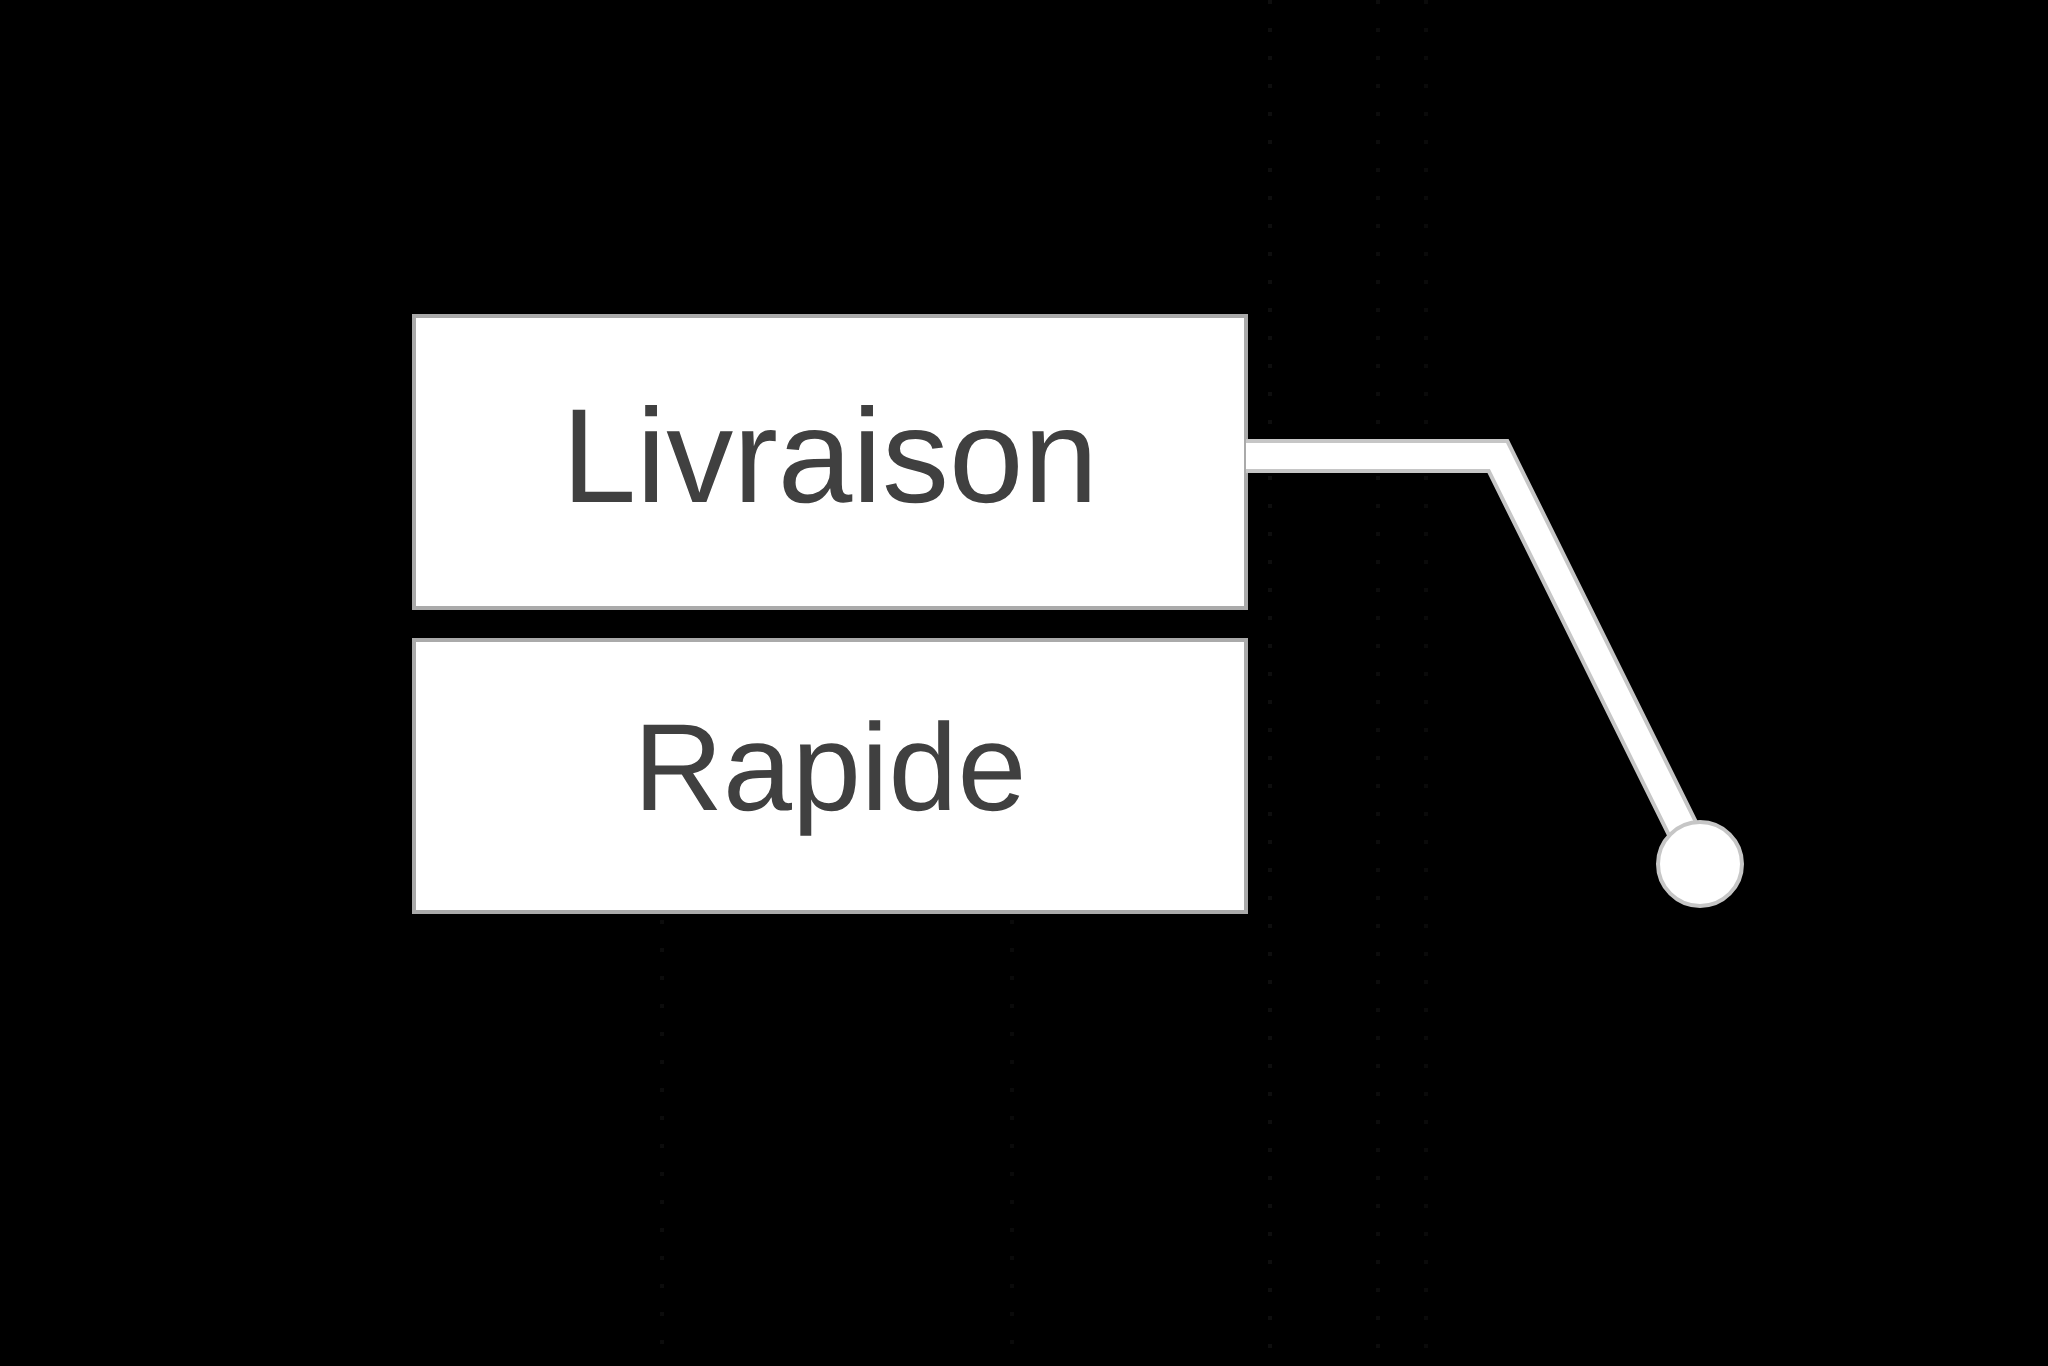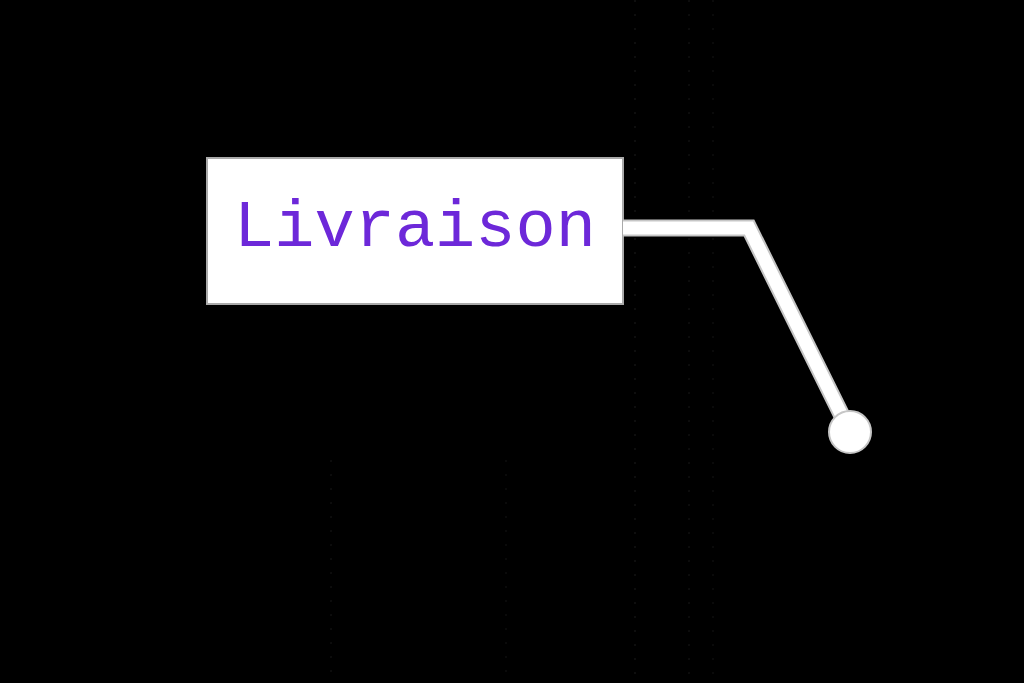--- a/index.html
+++ b/index.html
@@ -47,26 +47,25 @@
   }
   .box-livraison {
     top: 157px;
     height: 148px;
   }
   .box-rapide {
     top: 319px;
     height: 138px;
   }
   .label-text {
-    color: #6d28d9;
+    color: #404040;
     line-height: 1;
     letter-spacing: 0;
     white-space: nowrap;
     transform: translateY(-3px);
-    font-family: Liberation Mono, monospace;
   }
   .box-livraison .label-text { font-size: 67px; }
   .box-rapide    .label-text { font-size: 62px; }
 
   .connector-svg {
     position: absolute;
     left: 0;
     top: 0;
     width: 1024px;
     height: 683px;
@@ -98,20 +97,23 @@
   <div class="noise n1"></div>
   <div class="noise n2"></div>
   <div class="noise n3"></div>
   <div class="noise n4"></div>
   <div class="noise n5"></div>
 
   <div class="label-box box-livraison">
     <span class="label-text">Livraison</span>
   </div>
 
+  <div class="label-box box-rapide">
+    <span class="label-text">Rapide</span>
+  </div>
 
   <svg class="connector-svg" viewBox="0 0 1024 683" xmlns="http://www.w3.org/2000/svg">
     <polyline class="connector-outline" points="623,228 749,228 850,432" stroke="#c6c6c6"></polyline>
     <polyline class="connector-line" points="623,228 749,228 850,432" stroke="#ffffff"></polyline>
     <circle class="endpoint-circle" cx="850" cy="432" r="21" fill="#ffffff"></circle>
   </svg>
 
 </div>
 
 </body></html>

